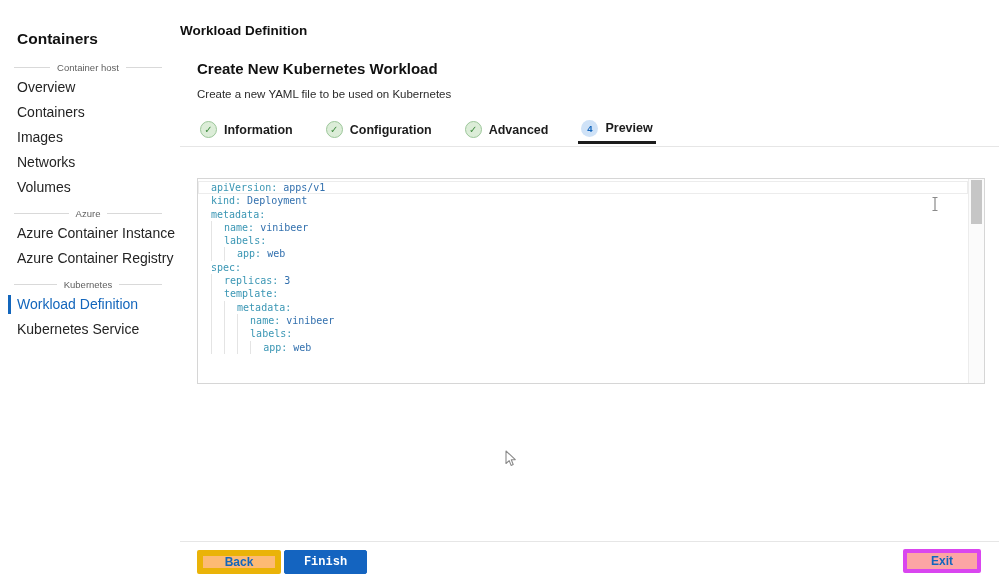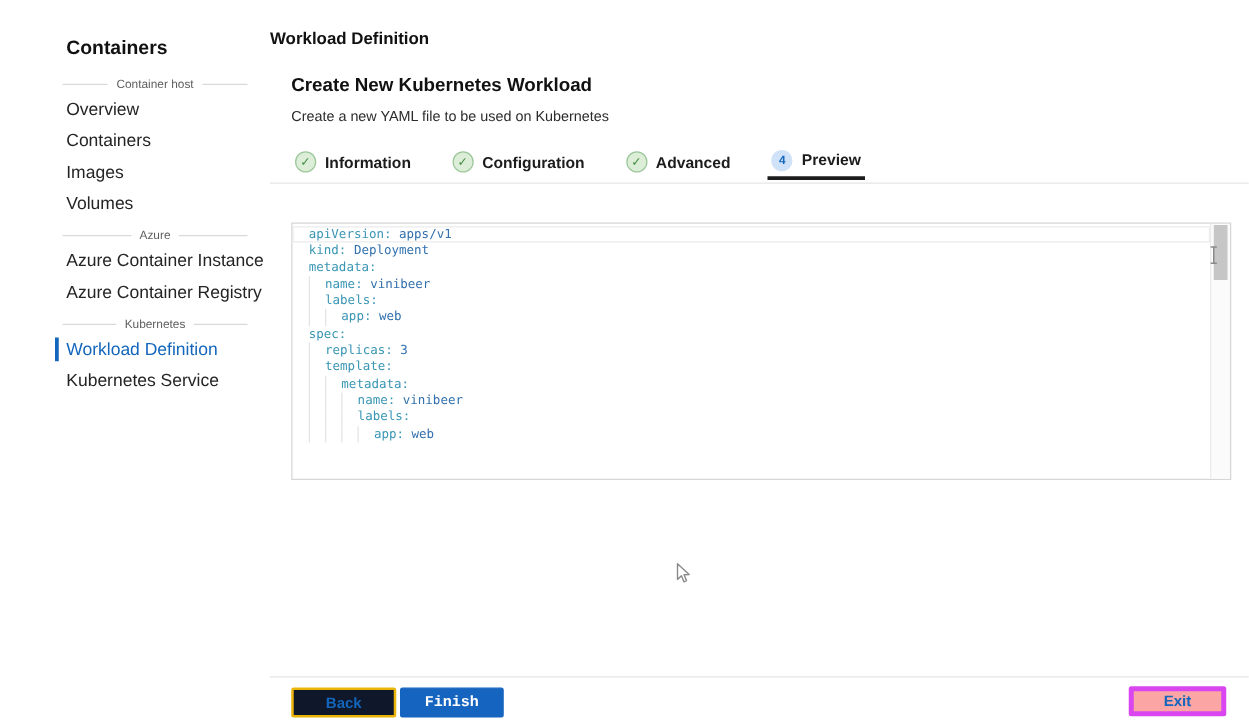--- a/index.html
+++ b/index.html
@@ -1,19 +1,19 @@
 <!DOCTYPE html>
 <html style="--accent: #1366bc; --finish: #1464c0; --yaml_key: #3a96b4; --yaml_value: #3270ae;"><head>
 <meta charset="utf-8">
 <style>
   html,body{margin:0;padding:0;background:#fff;}
   body{width:999px;height:582px;position:relative;overflow:hidden;
        font-family:"Liberation Sans",sans-serif;color:#1a1a1a;
        -webkit-font-smoothing:antialiased;}
-  .screen{position:absolute;inset:0;background:#fff;margin-left:36px;}
+  .screen{position:absolute;inset:0;background:#fff;}
 
   
   .sidebar{position:absolute;left:0;top:0;width:172px;padding-top:30px;box-sizing:border-box;}
   .sidebar-title{font-size:15.5px;font-weight:bold;color:#111;margin:0 0 14px 17px;}
   .sec{display:flex;align-items:center;font-size:9.5px;color:#5f5f5f;
        margin:8px 10px 2px 14px;white-space:nowrap;}
   .sec::before,.sec::after{content:"";flex:1;border-top:1px solid #d9d9d9;}
   .sec::before{margin-right:7px;}
   .sec::after{margin-left:7px;}
   .item{position:relative;font-size:14px;color:#242424;line-height:13px;
@@ -52,21 +52,21 @@
   .ck{color:var(--yaml_key);white-space:pre;}
   .cv{color:var(--yaml_value);white-space:pre;margin-left:6px;}
   .cv:empty{display:none;}
   .vscroll{position:absolute;top:0;right:0;bottom:0;width:15px;
            border-left:1px solid #ececec;background:#fbfbfb;cursor:default;}
   .thumb{position:absolute;top:1px;left:2px;right:2px;height:44px;background:#c6c6c6;}
 
   
   .btn{position:absolute;height:24px;box-sizing:border-box;font-size:12px;font-weight:bold;
        display:flex;align-items:center;justify-content:center;border-radius:2px;cursor:pointer;}
-  .btn-back{top:550px;left:17px;width:84px;background:#0f172a;border:2px solid #eab308;color:var(--accent);}
+  .btn-back{top:550px;left:17px;width:84px;background:#fdba74;border:6px solid #eab308;color:var(--accent);}
   .btn-finish{top:550px;left:104px;width:83px;background:var(--finish);border:1px solid var(--finish);color:#fff;font-family:Liberation Mono, monospace;}
   .btn-exit{top:549px;right:18px;width:78px;background:#fca5a5;border:4px solid #d946ef;color:var(--accent);}
 
   
   .ibeam{position:absolute;left:930px;top:196px;}
   .arrow{position:absolute;left:503px;top:449px;}
 </style>
 </head>
 <body>
 
@@ -74,20 +74,21 @@
 
   <aside class="sidebar">
     <h1 class="sidebar-title">Containers</h1>
 
     <div class="sec">
       <span>Container host</span>
     </div>
     <div class="item"><span>Overview</span></div>
     <div class="item"><span>Containers</span></div>
     <div class="item"><span>Images</span></div>
+    <div class="item"><span>Networks</span></div>
     <div class="item"><span>Volumes</span></div>
 
     <div class="sec">
       <span>Azure</span>
     </div>
     <div class="item"><span>Azure Container Instance</span></div>
     <div class="item"><span>Azure Container Registry</span></div>
 
     <div class="sec">
       <span>Kubernetes</span>

